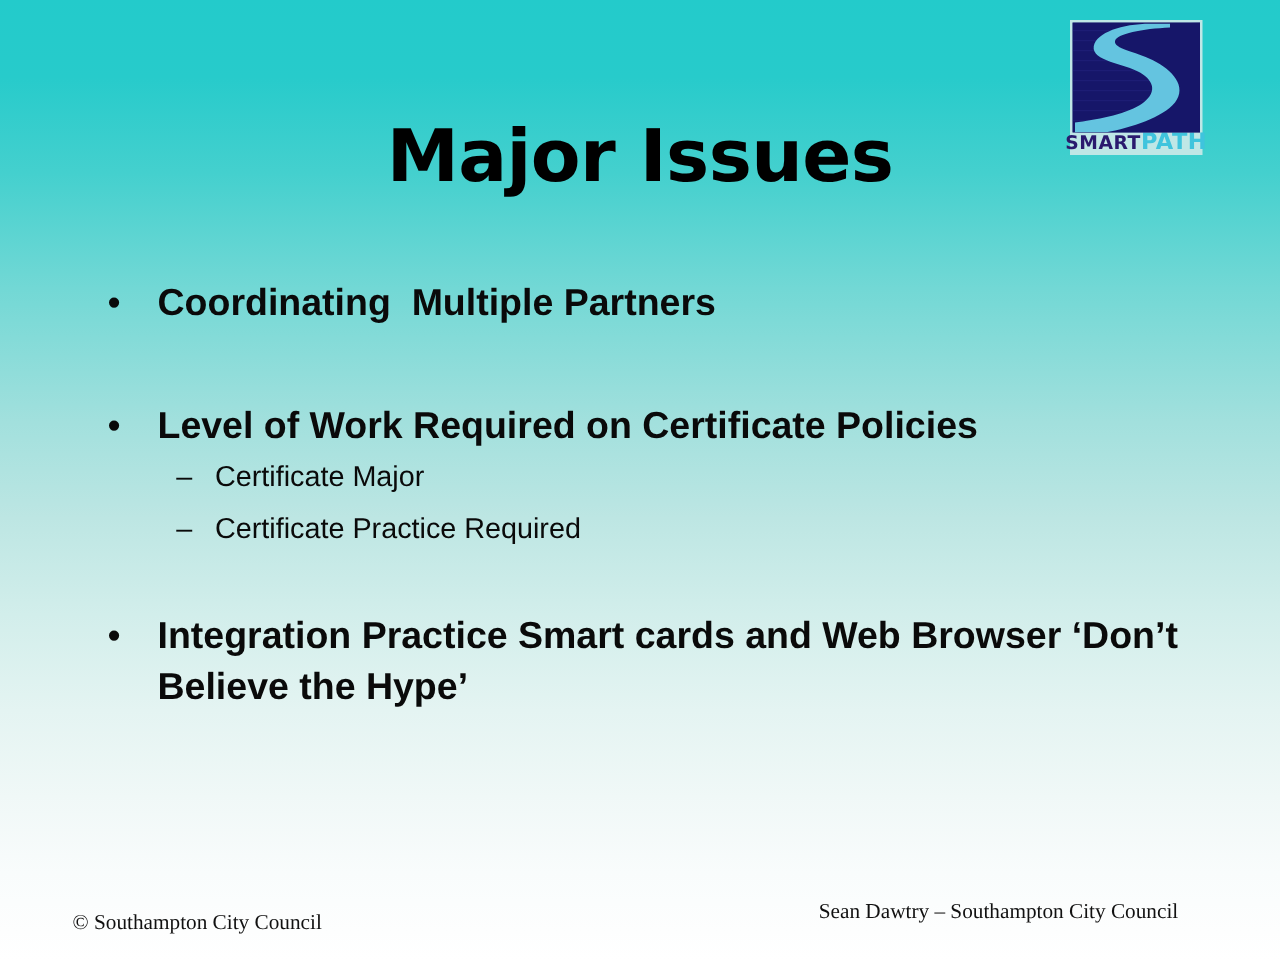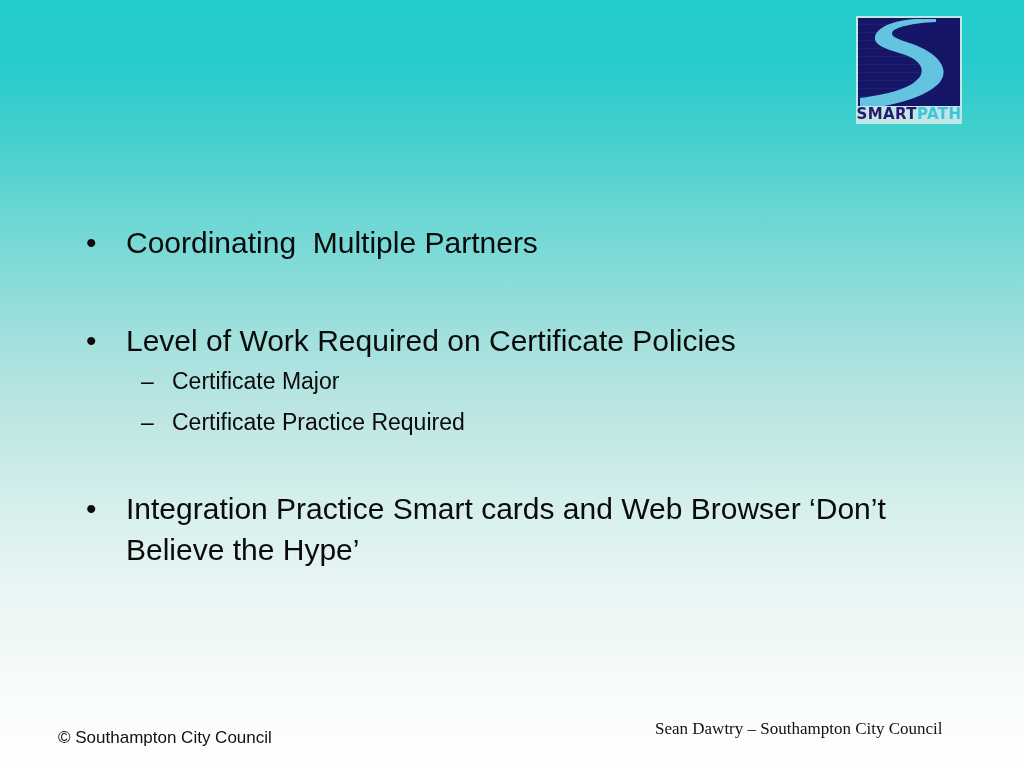--- a/index.html
+++ b/index.html
@@ -64,21 +64,21 @@
   .logo-wordmark .w1 {
     font-family: "DejaVu Sans", sans-serif;
     font-weight: bold;
     font-size: 15px;
     color: #2a1a6e;
     line-height: 16px;
   }
   .logo-wordmark .w2 {
     font-family: "DejaVu Sans", sans-serif;
     font-weight: bold;
-    font-size: 15px;
+    font-size: 18px;
     color: #3fc4dd;
     line-height: 16px;
   }
 
   
   .title {
     position: absolute;
     left: 0;
     top: 93px;
     width: 1024px;
@@ -108,21 +108,21 @@
     margin: 0 0 0 0;
   }
   .bullet .marker {
     position: absolute;
     left: 14px;
     top: 0;
     font-size: 30px;
     line-height: 41px;
     color: #0a0a0a;
   }
-  .bullet .txt { display: block; white-space: pre-wrap; }
+  .bullet .txt { display: block; white-space: pre-wrap; font-weight: bold; }
 
   .spacer-lg { height: 57px; }
   .spacer-md { height: 45px; }
 
   .subbullet {
     position: relative;
     padding-left: 100px;
     font-size: 23px;
     line-height: 41px;
     color: #0a0a0a;
@@ -134,21 +134,21 @@
     font-size: 23px;
     line-height: 41px;
     color: #0a0a0a;
   }
 
   
   .footer-left {
     position: absolute;
     left: 58px;
     top: 728px;
-    font-family: Liberation Sans, sans-serif;
+    font-family: Liberation Serif, serif;
     font-size: 17px;
     line-height: 20px;
     color: #111111;
   }
   .footer-right {
     position: absolute;
     left: 655px;
     top: 719px;
     font-family: "Liberation Serif", serif;
     font-size: 17px;
@@ -191,20 +191,21 @@
                  C 35 9 56 5 78 4
                  L 78 1 Z" fill="#64c4e0"></path>
       </svg>
     </div>
     <div class="logo-wordmark">
       <span class="w1">SMART</span>
         <span class="w2">PATH</span>
     </div>
   </div>
 
+  <div class="title">Major Issues</div>
 
   <div class="body">
 
     <div class="bullet">
       <span class="marker">•</span>
       <span class="txt">Coordinating  Multiple Partners</span>
     </div>
 
     <div class="spacer-lg"></div>
 

